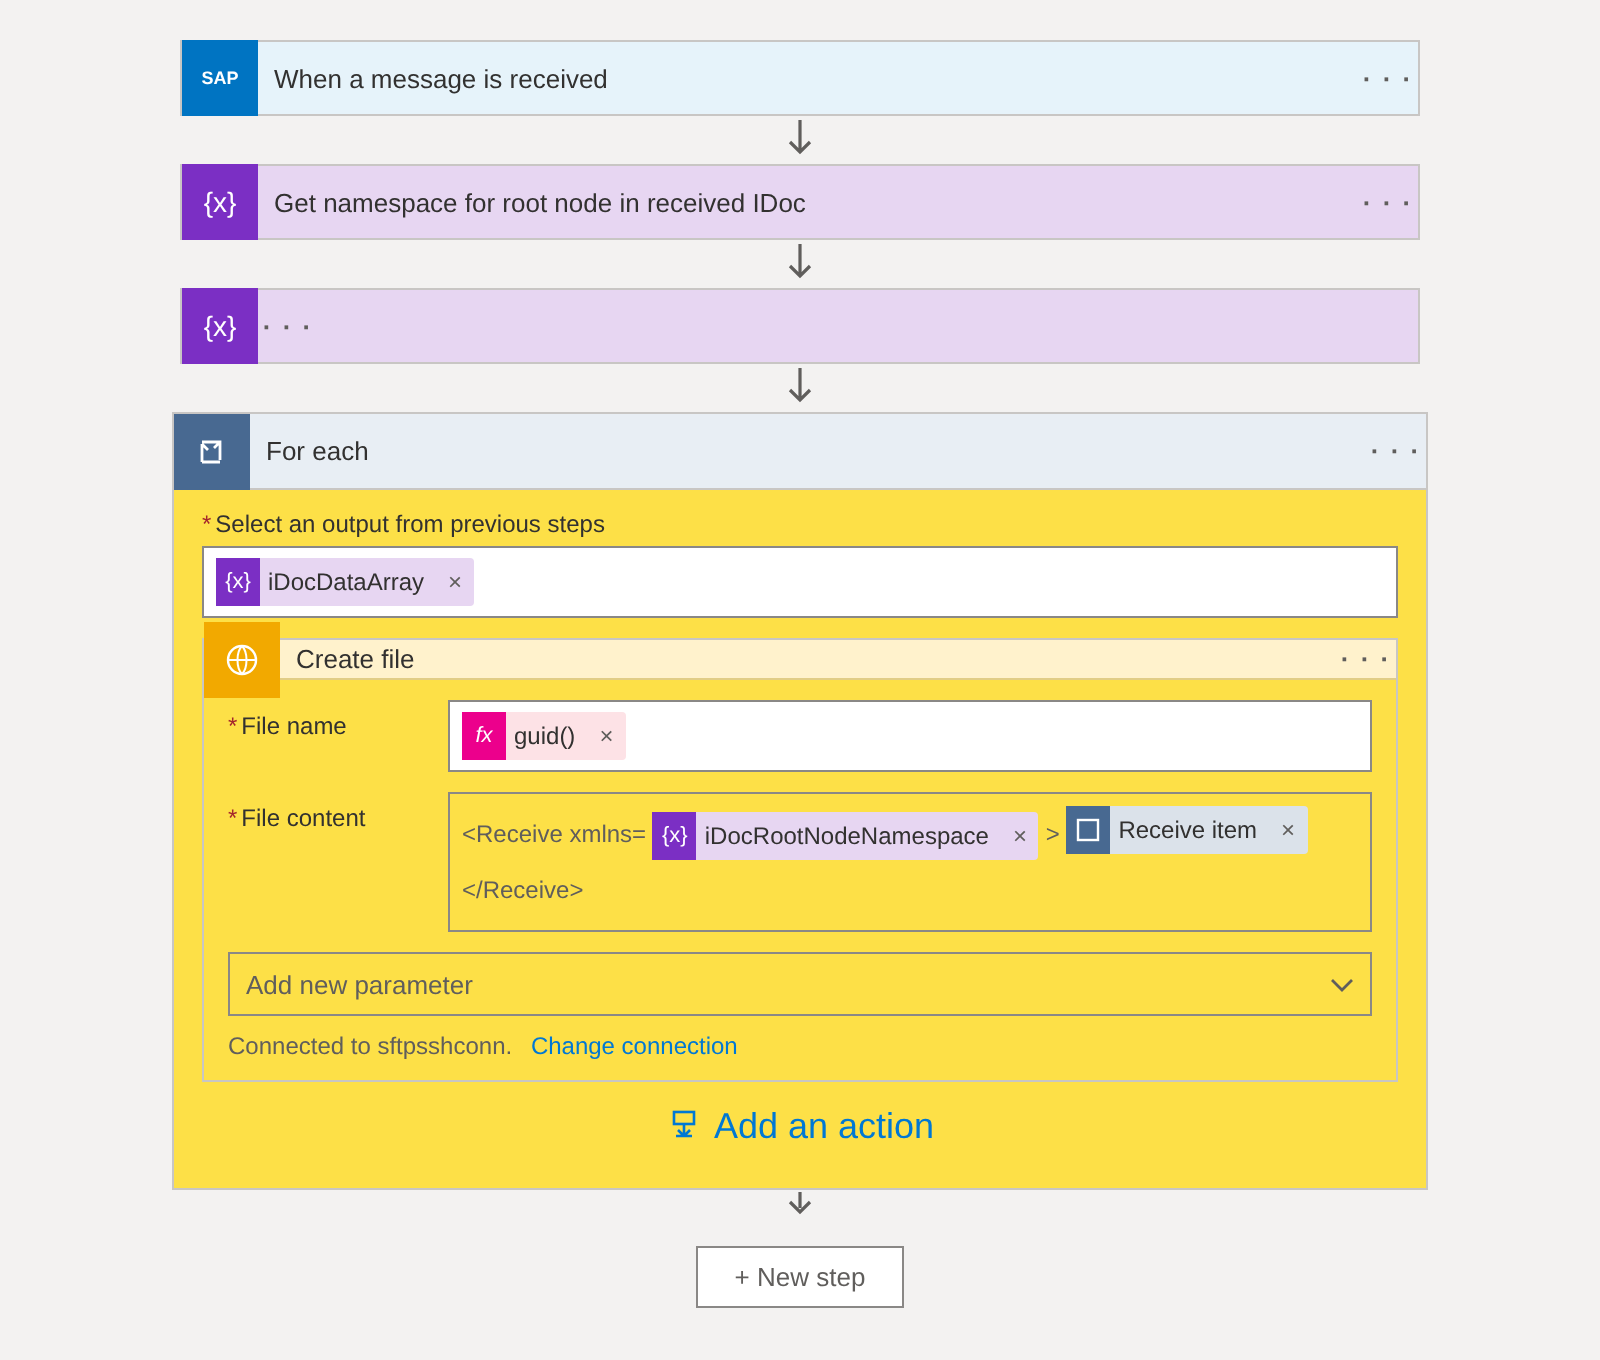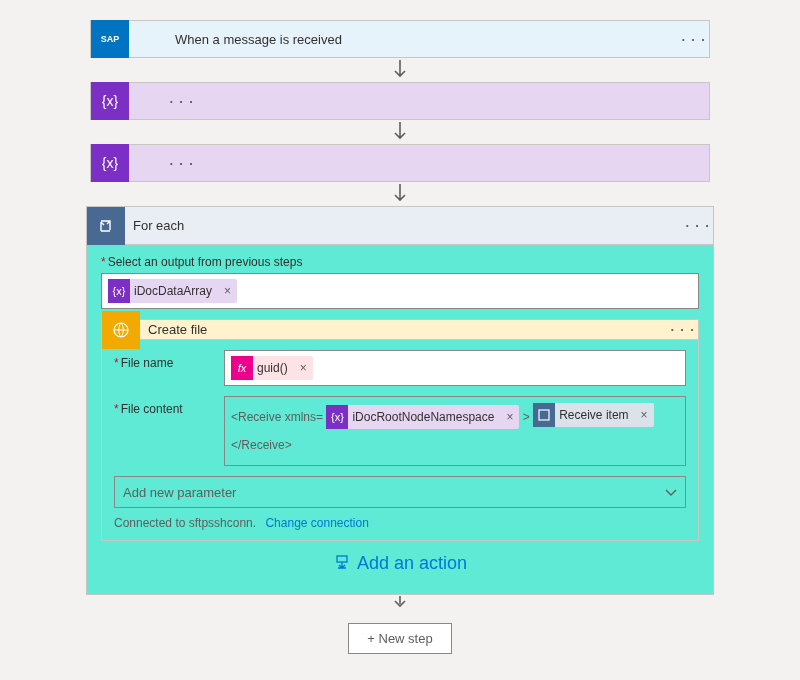--- a/index.html
+++ b/index.html
@@ -15,21 +15,20 @@
   }
   .flow { display: flex; flex-direction: column; align-items: center; }
 
   .card {
     width: 620px;
     border: 1px solid #c8c6c4;
     background: #fff;
     display: flex;
     align-items: center;
     height: 38px;
-    gap: 38px;
   }
   .card-icon {
     width: 38px; height: 38px;
     display: flex; align-items: center; justify-content: center;
     flex-shrink: 0;
   }
   .card-title { flex: 1; padding-left: 8px; font-size: 13px; }
   .card-menu { width: 30px; text-align: center; color: #605e5c; font-weight: bold; letter-spacing: 1px; cursor: pointer; }
 
   .card.sap { background: #e6f3fa; }
@@ -42,21 +41,21 @@
     height: 24px;
     display: flex; align-items: center; justify-content: center;
     color: #605e5c;
   }
   .arrow svg { display: block; }
 
   
   .foreach-outer {
     width: 628px;
     border: 1px solid #c8c6c4;
-    background: #5eead4;
+    background: #fde047;
   }
   .foreach-header {
     display: flex; align-items: center;
     height: 38px;
     background: #e8eef4;
     border-bottom: 1px solid #c8c6c4;
   }
   .foreach-header .card-icon { background: #486991; color: #fff; }
   .foreach-body { padding: 10px 14px 14px 14px; }
 
@@ -175,20 +174,21 @@
   </div>
 
   <div class="arrow">
     <svg width="14" height="20" viewBox="0 0 14 20">
         <path d="M7 0 V15 M2 11 L7 16 L12 11" stroke="#605e5c" stroke-width="1.6" fill="none"></path>
       </svg>
   </div>
 
   <div class="card var">
     <div class="card-icon">{x}</div>
+    <div class="card-title">Get namespace for root node in received IDoc</div>
     <div class="card-menu">· · ·</div>
   </div>
 
   <div class="arrow">
     <svg width="14" height="20" viewBox="0 0 14 20">
         <path d="M7 0 V15 M2 11 L7 16 L12 11" stroke="#605e5c" stroke-width="1.6" fill="none"></path>
       </svg>
   </div>
 
   <div class="card var">

